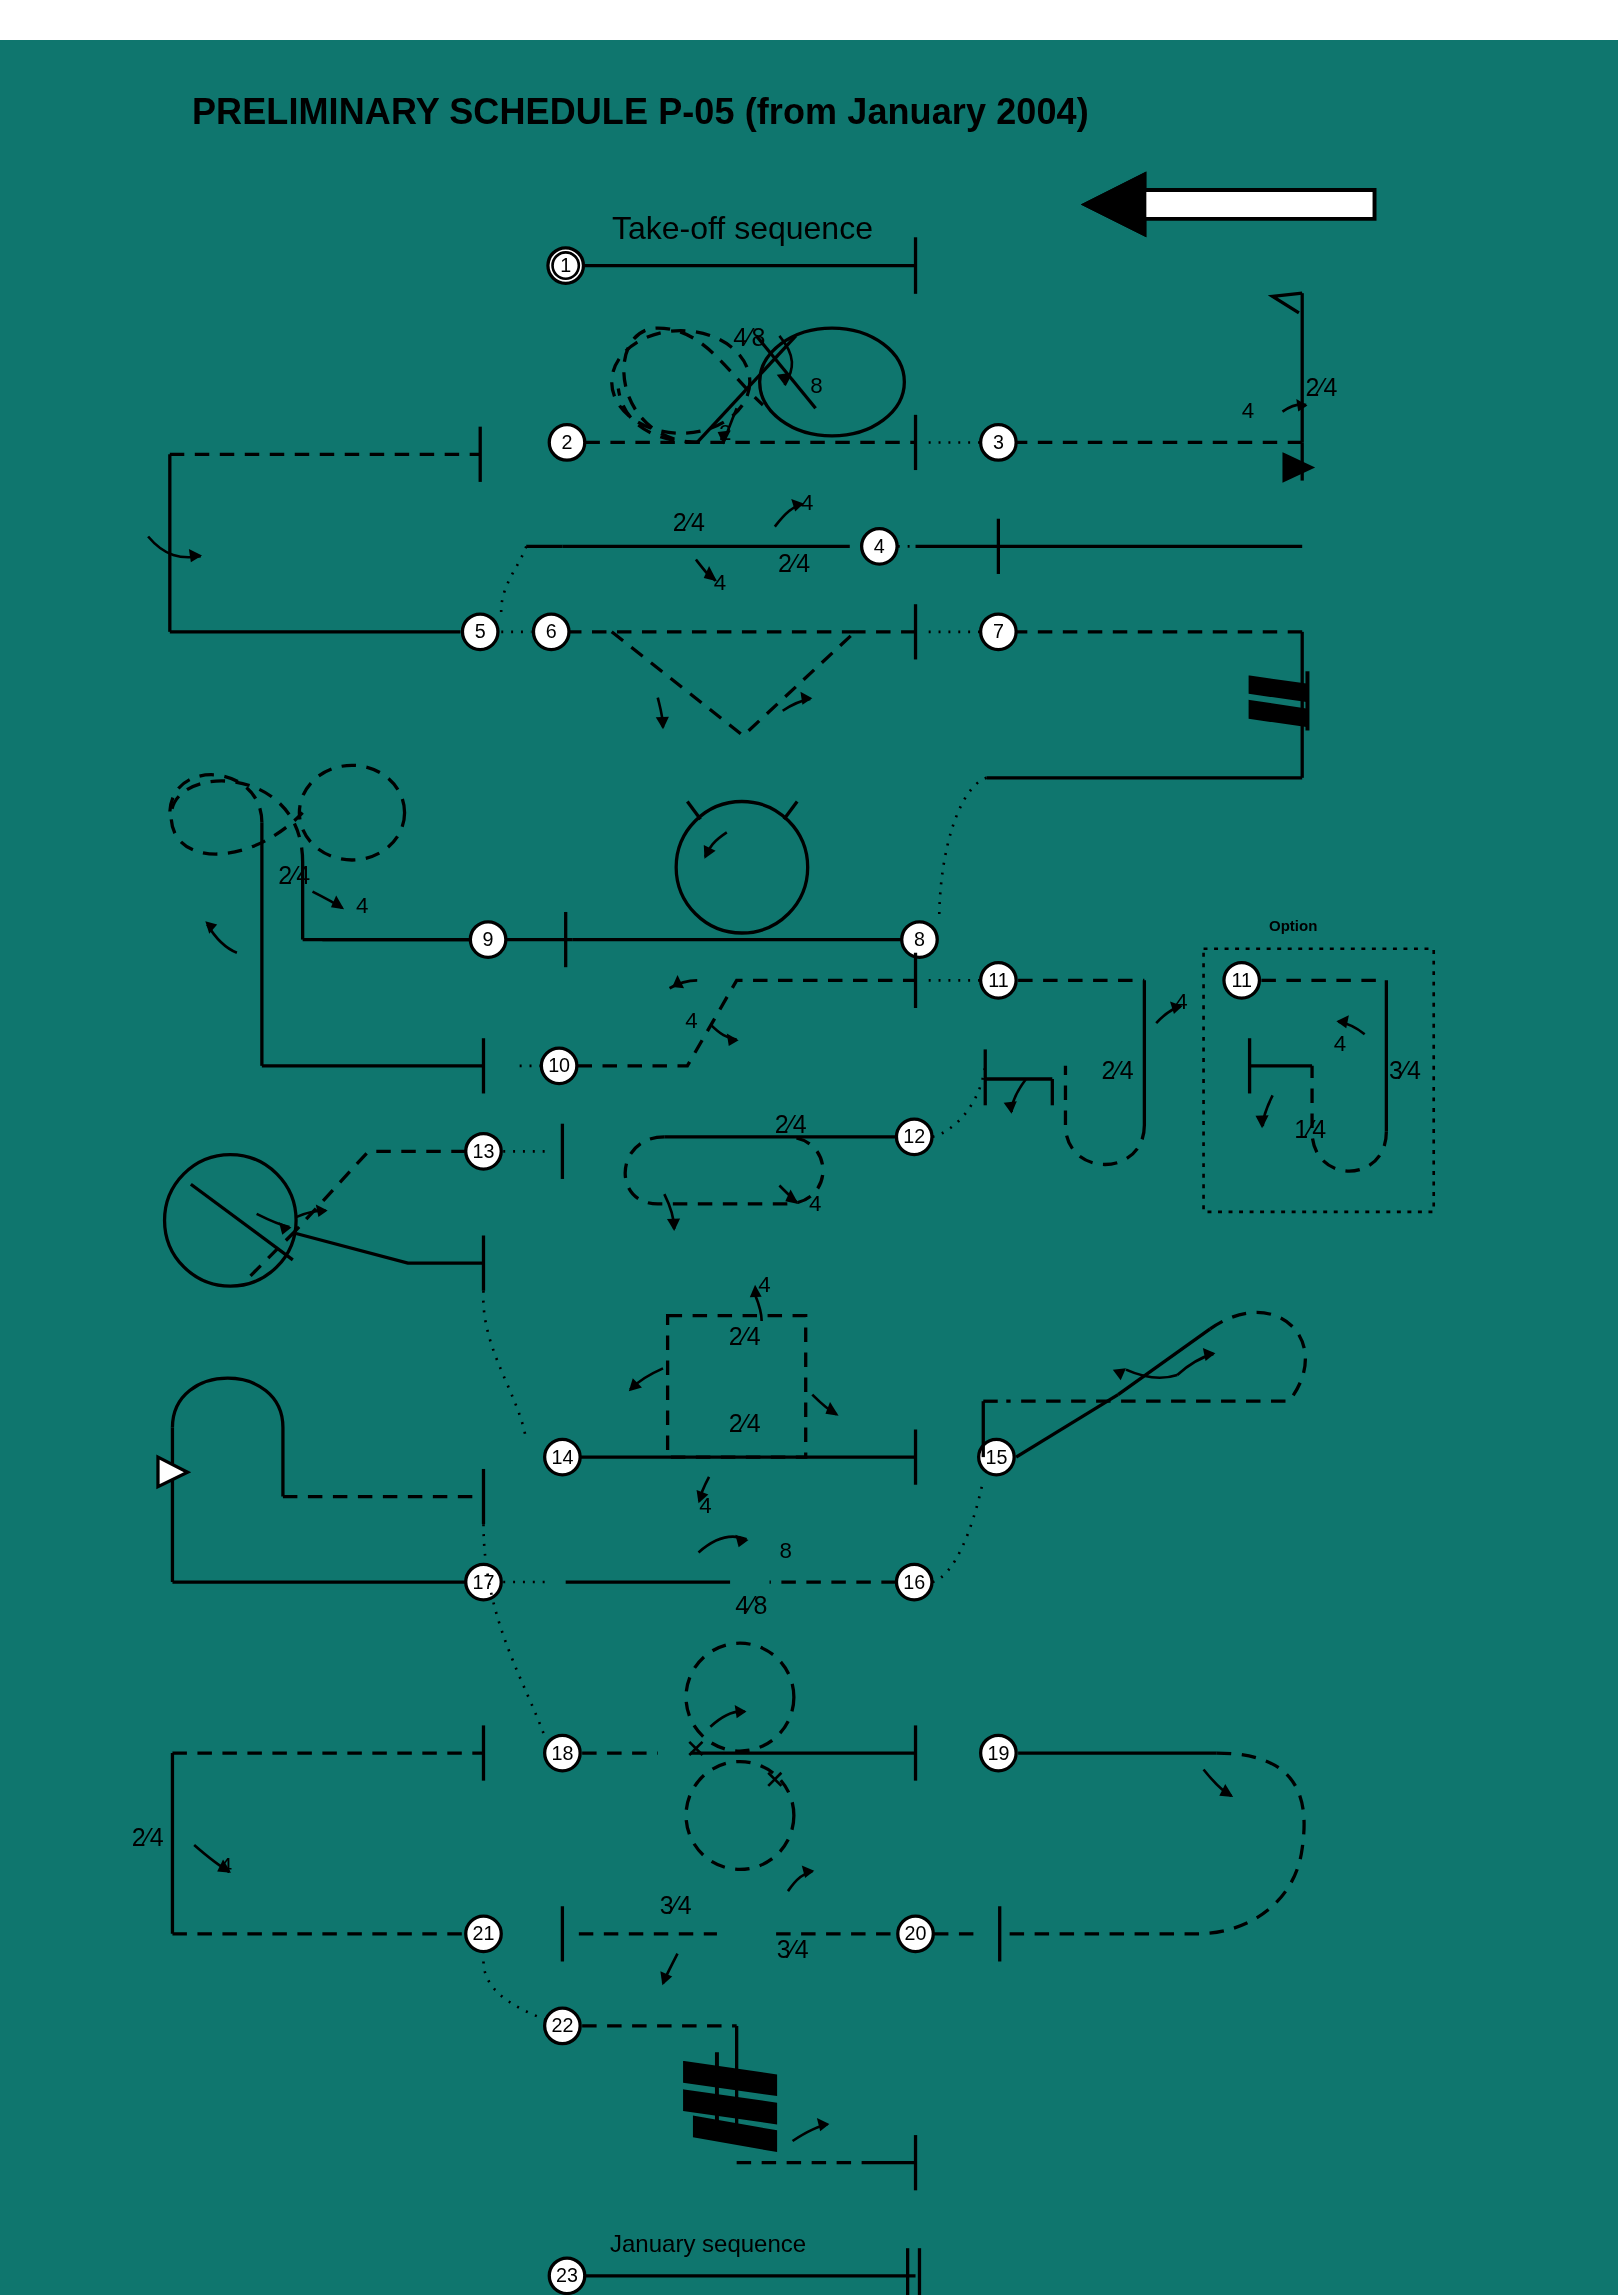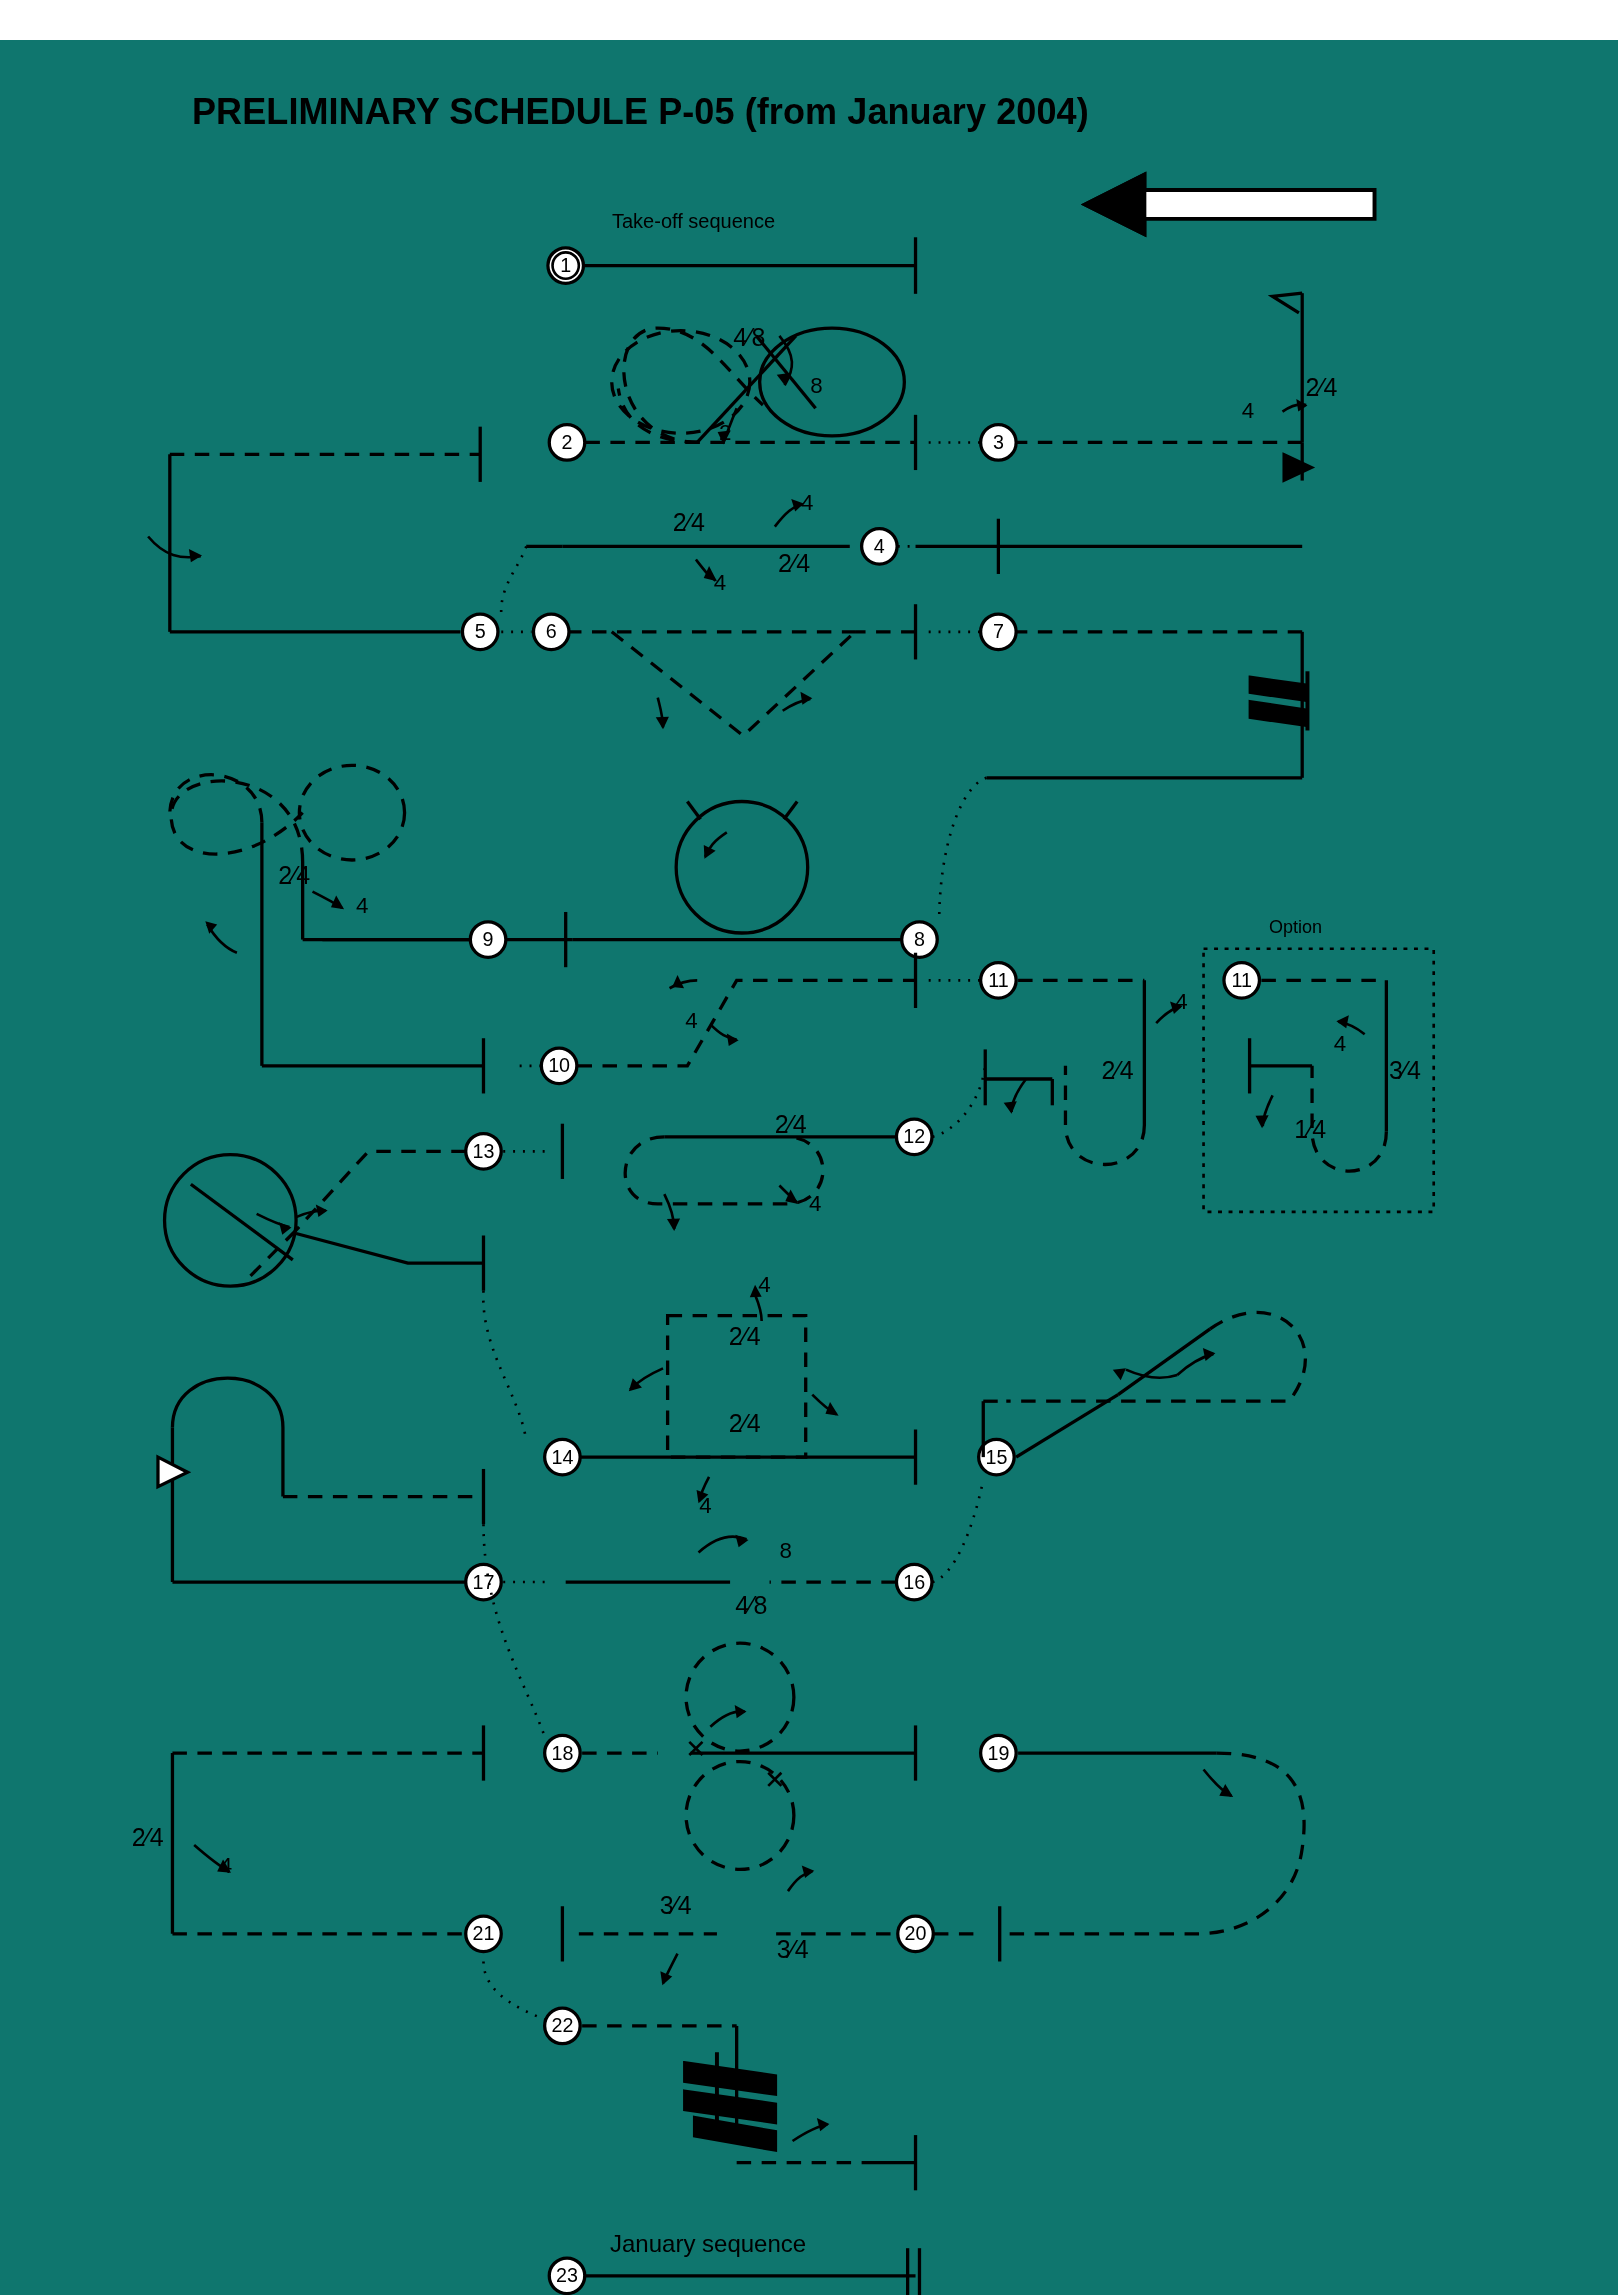--- a/index.html
+++ b/index.html
@@ -32,37 +32,38 @@
     position: absolute;
     left: 1146px;
     top: 150px;
     font-size: 22.4px;
     white-space: nowrap;
   }
   #takeoff-label {
     position: absolute;
     left: 612px;
     top: 170px;
-    font-size: 20px;
+    font-size: 32px;
     white-space: nowrap;
     text-align: center;
   }
   #landing-label {
     position: absolute;
     left: 610px;
     top: 2190px;
     font-size: 24px;
     white-space: nowrap;
   }
   #option-label {
     position: absolute;
     left: 1269px;
     top: 877px;
-    font-size: 18px;
+    font-size: 15px;
     white-space: nowrap;
+    font-weight: bold;
   }
   svg#figure {
     position: absolute;
     left: 0;
     top: 0;
     width: 1618px;
     height: 2295px;
   }
   .num-text {
     font-size: 30px;

